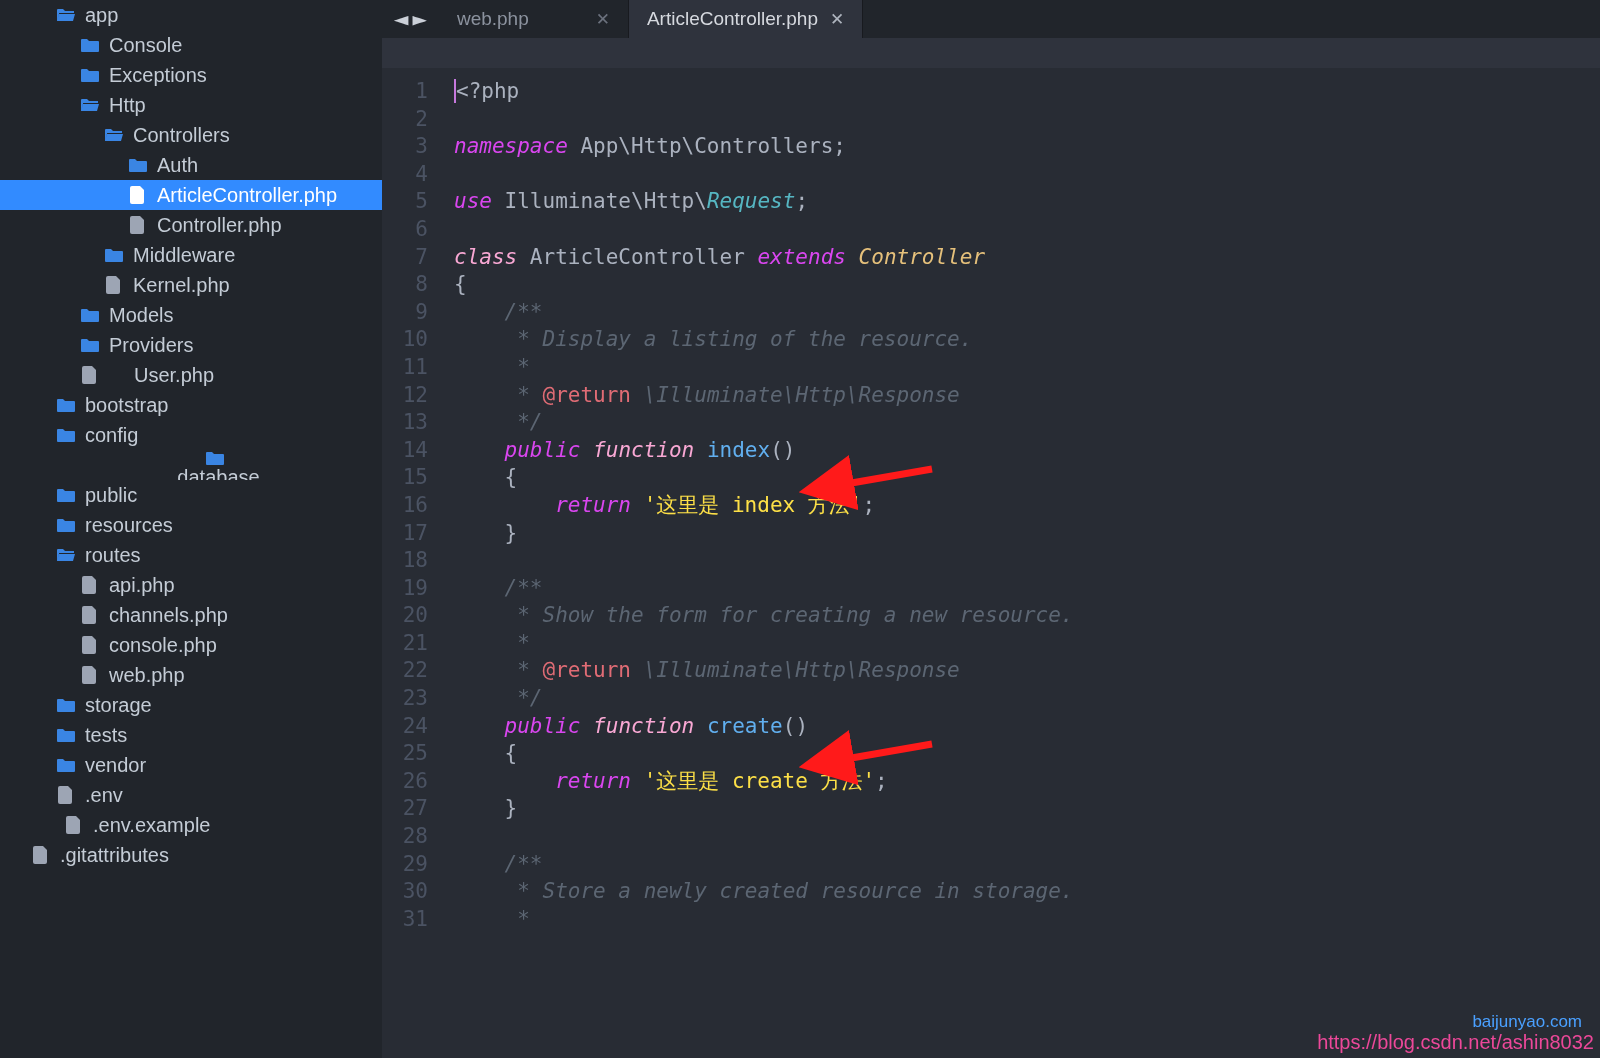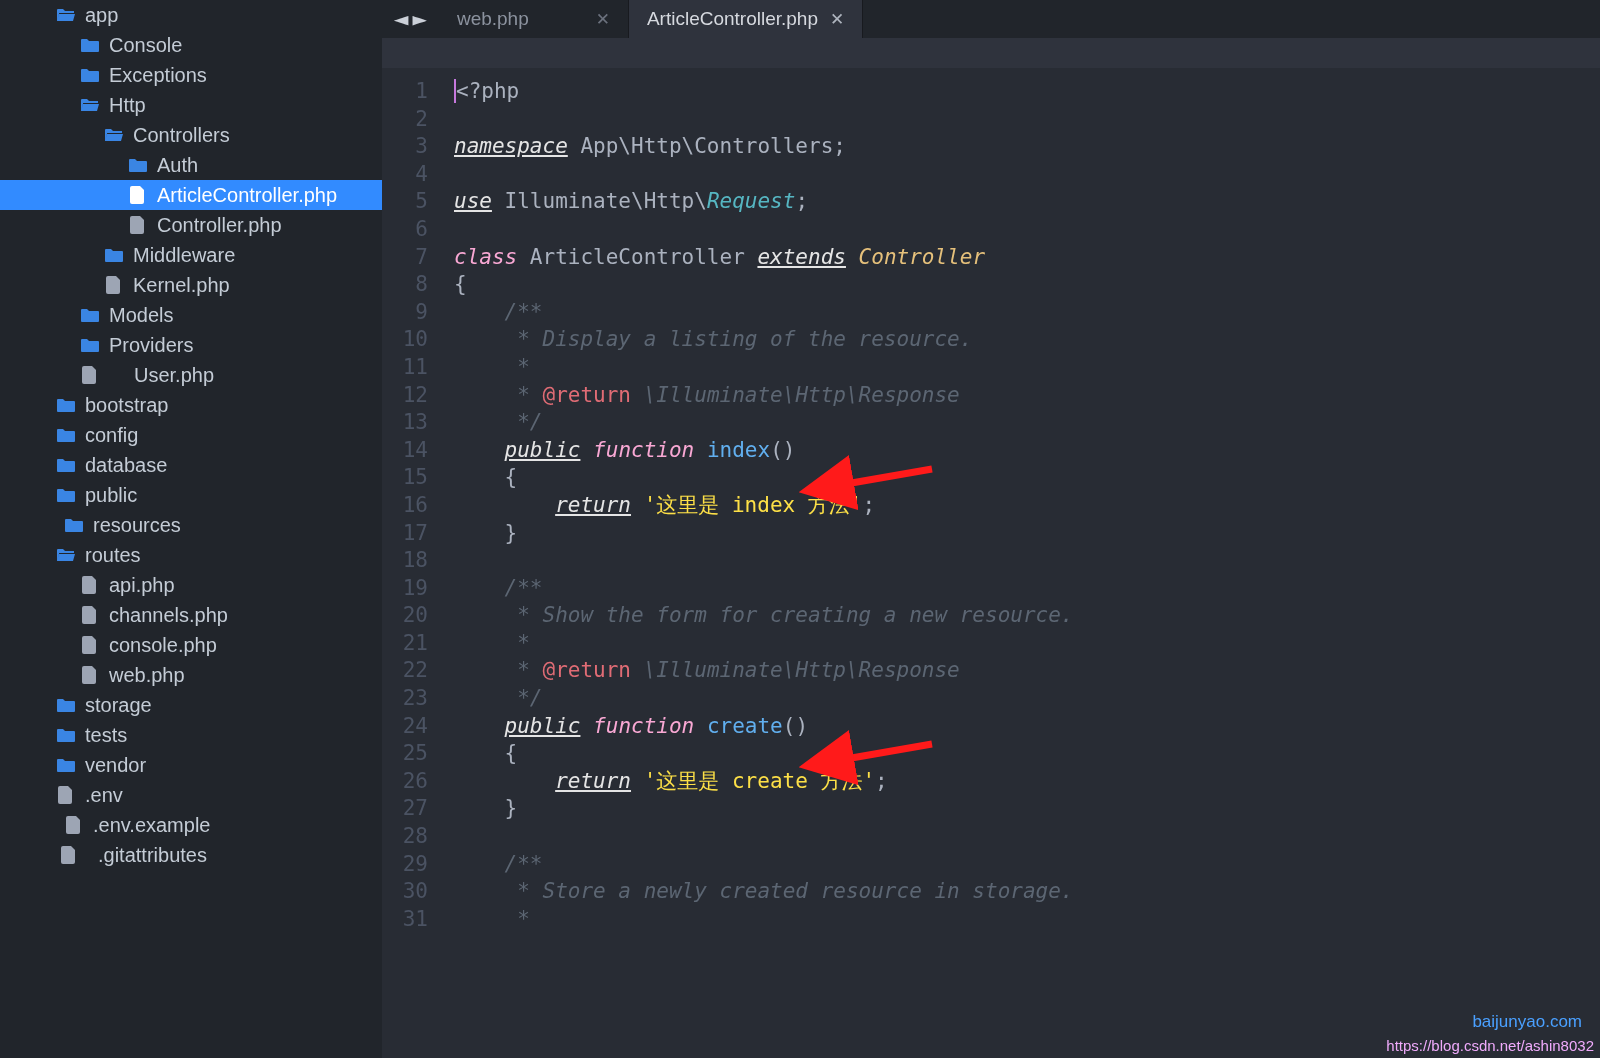--- a/index.html
+++ b/index.html
@@ -28,37 +28,37 @@
   .tab.active .close-ic { color:#aeb4be; }
 
   .line-strip { background:#2f333d; height:30px; }
 
   .code-area { flex:1; display:flex; background:#282c34; overflow:hidden; position:relative;}
   .gutter { width:64px; text-align:right; color:#4b5363; padding-top:10px; font-size:21px; line-height:27.6px;}
   .gutter div { padding-right:18px; }
   .code-lines { flex:1; padding-top:10px; padding-left:8px; font-family:"Menlo","Consolas",monospace; font-size:21px; line-height:27.6px; white-space:pre; color:#abb2bf;}
 
   
-  .kw-red    { color:#e5e5e5; font-style:italic;text-decoration:underline;}  
+  .kw-red    { color:#d946ef; font-style:italic;}  
   .kw-red-b  { color:#e06c75; }  
   .kw-purple { color:#f9a8d4; font-style:italic;}  
   .kw-blue   { color:#61afef; }  
   .kw-teal   { color:#56b6c2; font-style:italic;}  
   .kw-yellow { color:#e5c07b; font-style:italic;}  
   .kw-green  { color:#fde047; }  
   .kw-gray   { color:#5c6673; font-style:italic;}  
   .cursor    { border-left:2px solid #c678dd;}
 
   
   .arrow { position:absolute; pointer-events:none;}
   .arrow svg { overflow:visible;}
 
   
   .wm1 { position:absolute; right:18px; bottom:26px; color:#4aa0ff; font-family:Arial; font-size:17px; }
-  .wm2 { position:absolute; right:6px; bottom:4px; color:#f0abfc; font-family:Arial; font-size:15px;text-align:right; }
+  .wm2 { position:absolute; right:6px; bottom:4px; color:#ec4899; font-family:Arial; font-size:20px;text-align:right; }
 </style>
 </head>
 <body>
 
 <aside class="sidebar" id="sidebar">
     <div class="tree-row" style="padding-left: 55px;">
       <span class="icon-slot folder-ic">
         <svg width="20" height="16" viewBox="0 0 20 16">
           <path d="M2 2h5l2 2h9v2H3.2L1 14V3a1 1 0 0 1 1-1zm-1 12l2-7h16l-2 7H1z"></path>
         </svg>
@@ -174,37 +174,37 @@
       <span class="itxt">bootstrap</span>
     </div>
     <div class="tree-row" style="padding-left: 55px;">
       <span class="icon-slot folder-ic">
         <svg width="20" height="16" viewBox="0 0 20 16">
           <path d="M2 2h5l2 2h9a1 1 0 0 1 1 1v9a1 1 0 0 1-1 1H2a1 1 0 0 1-1-1V3a1 1 0 0 1 1-1z"></path>
         </svg>
       </span>
       <span class="itxt">config</span>
     </div>
-    <div class="tree-row" style="padding-left: 55px;">
+    <div class="tree-row" style="padding-left: 55px; flex-direction: column;">
       <span class="icon-slot folder-ic">
         <svg width="20" height="16" viewBox="0 0 20 16">
           <path d="M2 2h5l2 2h9a1 1 0 0 1 1 1v9a1 1 0 0 1-1 1H2a1 1 0 0 1-1-1V3a1 1 0 0 1 1-1z"></path>
         </svg>
       </span>
       <span class="itxt">database</span>
     </div>
     <div class="tree-row" style="padding-left: 55px;">
       <span class="icon-slot folder-ic">
         <svg width="20" height="16" viewBox="0 0 20 16">
           <path d="M2 2h5l2 2h9a1 1 0 0 1 1 1v9a1 1 0 0 1-1 1H2a1 1 0 0 1-1-1V3a1 1 0 0 1 1-1z"></path>
         </svg>
       </span>
       <span class="itxt">public</span>
     </div>
-    <div class="tree-row" style="padding-left: 55px; margin-left: 8px;">
+    <div class="tree-row" style="padding-left: 55px;">
       <span class="icon-slot folder-ic">
         <svg width="20" height="16" viewBox="0 0 20 16">
           <path d="M2 2h5l2 2h9a1 1 0 0 1 1 1v9a1 1 0 0 1-1 1H2a1 1 0 0 1-1-1V3a1 1 0 0 1 1-1z"></path>
         </svg>
       </span>
       <span class="itxt">resources</span>
     </div>
     <div class="tree-row" style="padding-left: 55px;">
       <span class="icon-slot folder-ic">
         <svg width="20" height="16" viewBox="0 0 20 16">
@@ -284,21 +284,21 @@
     </div>
     <div class="tree-row" style="padding-left: 63px;">
       <span class="icon-slot file-ic">
         <svg width="16" height="18" viewBox="0 0 16 18">
           <path d="M2 0h8l4 4v12a2 2 0 0 1-2 2H2a2 2 0 0 1-2-2V2a2 2 0 0 1 2-2zm8 1v4h4" fill="none" stroke="currentColor" stroke-width="0"></path>
           <path d="M2 0h8l4 4v12a2 2 0 0 1-2 2H2a2 2 0 0 1-2-2V2a2 2 0 0 1 2-2z"></path>
         </svg>
       </span>
       <span class="itxt">.env.example</span>
     </div>
-    <div class="tree-row" style="padding-left: 58px; gap: 10px;">
+    <div class="tree-row" style="padding-left: 30px;">
       <span class="icon-slot file-ic">
         <svg width="16" height="18" viewBox="0 0 16 18">
           <path d="M2 0h8l4 4v12a2 2 0 0 1-2 2H2a2 2 0 0 1-2-2V2a2 2 0 0 1 2-2zm8 1v4h4" fill="none" stroke="currentColor" stroke-width="0"></path>
           <path d="M2 0h8l4 4v12a2 2 0 0 1-2 2H2a2 2 0 0 1-2-2V2a2 2 0 0 1 2-2z"></path>
         </svg>
       </span>
       <span class="itxt">.gitattributes</span>
     </div>
   </aside>
 

